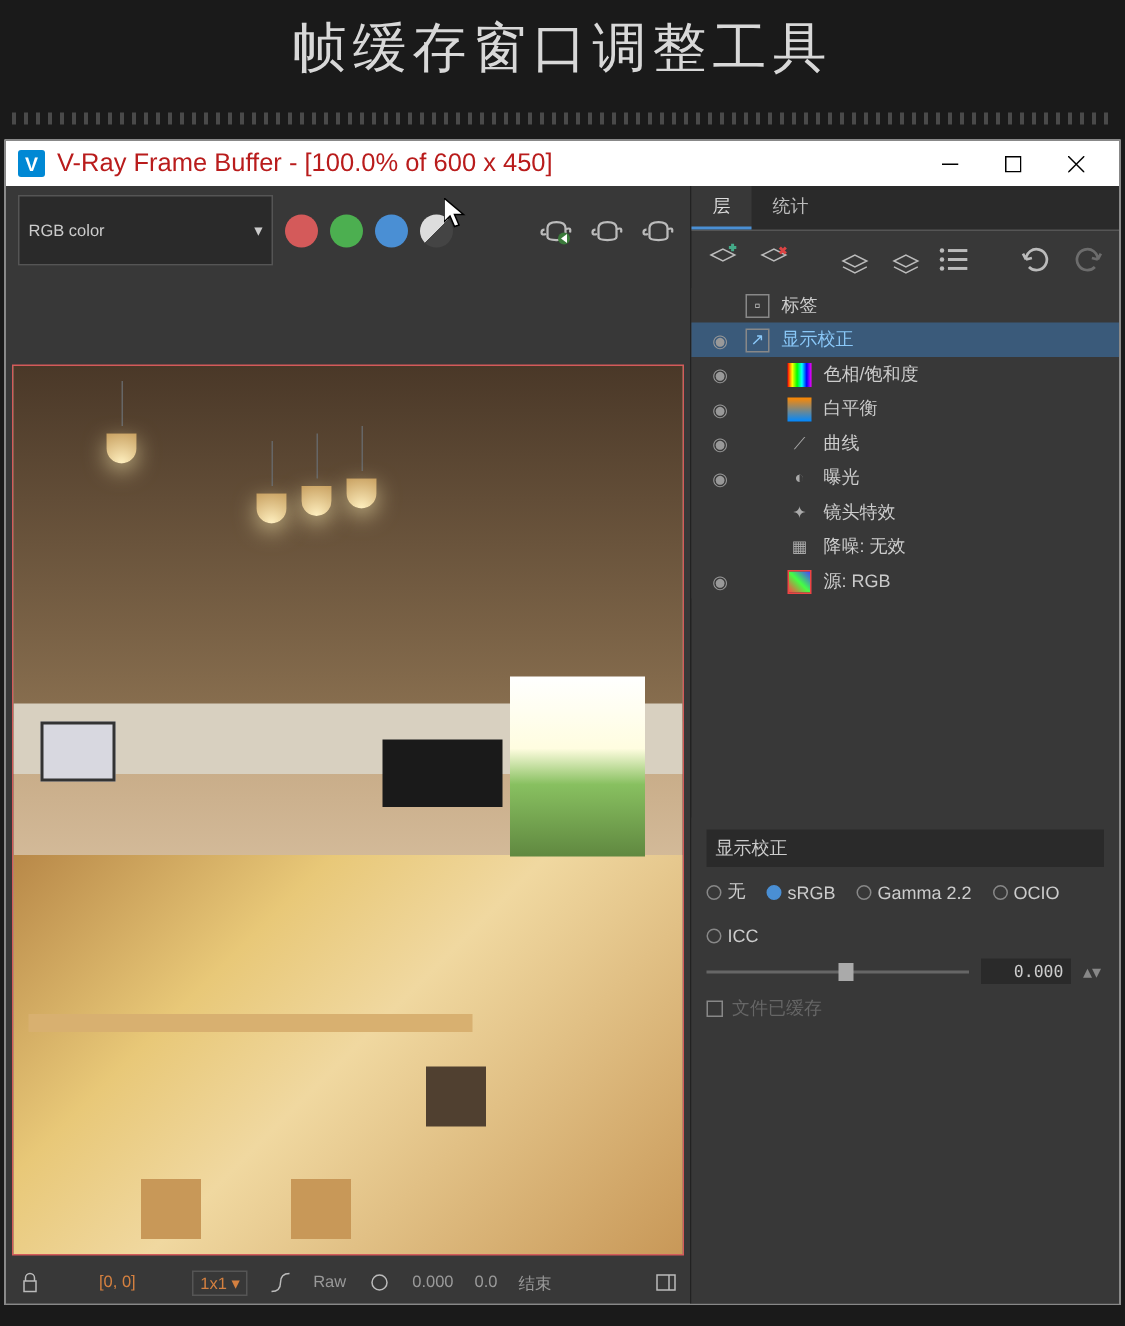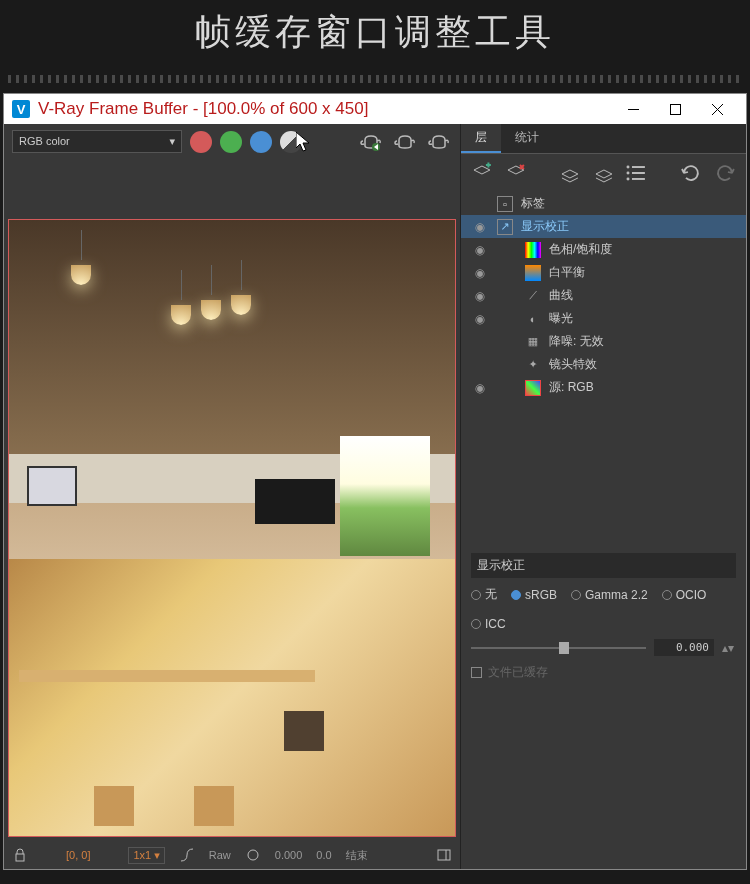--- a/index.html
+++ b/index.html
@@ -16,21 +16,21 @@
 .winbtn svg { width: 11px; height: 11px; }
 
 .app-body { display: flex; background: #383838; height: 745px; }
 .left-panel { width: 457px; display: flex; flex-direction: column; }
 .right-panel { width: 286px; background: #383838; border-left: 1px solid #222; display: flex; flex-direction: column; }
 
 .menubar { display: flex; background: #383838; padding: 4px 8px; gap: 16px; }
 .menuitem { color: #d0d0d0; font-size: 12px; cursor: pointer; }
 
 .toolbar { display: flex; align-items: center; background: #383838; padding: 6px 8px; gap: 8px; }
-.dropdown { background: #2a2a2a; color: #ccc; font-size: 11px; padding: 4px 6px; width: 170px; border: 1px solid #555; font-family: monospace; display: flex; justify-content: space-between; }
+.dropdown { background: #2a2a2a; color: #ccc; font-size: 11px; padding: 16px 6px; width: 170px; border: 1px solid #555; font-family: monospace; display: flex; justify-content: space-between; align-items: center; }
 .colordot { width: 22px; height: 22px; border-radius: 50%; cursor: pointer; }
 .c-red { background: #d45a5a; } .c-green { background: #4caf50; } .c-blue { background: #4a8fd4; }
 .c-half { background: linear-gradient(135deg, #ddd 50%, #444 50%); }
 .toolbar-spacer { flex: 1; }
 .teapot { width: 26px; height: 20px; color: #bbb; cursor: pointer; }
 
 .viewport { flex: 1; background: #383838; display: flex; flex-direction: column; }
 .render-area { margin: 60px 4px 4px; flex: 1; position: relative; border: 1px solid #d45a5a; }
 .render-img { width: 100%; height: 100%; position: relative; background: linear-gradient(180deg, #a08060 0%, #b89870 30%, #d8c0a0 60%, #c8a070 100%); overflow: hidden; }
 .ceiling { position: absolute; top: 0; left: 0; right: 0; height: 40%; background: linear-gradient(180deg, #4a3828 0%, #8a7050 100%); }
@@ -266,28 +266,28 @@
           </div>
         <div class="layer-row">
             <span class="eye">◉</span>
             <span class="indent"></span>
             <span class="licon li-expo"></span>
             <span>曝光</span>
           </div>
         <div class="layer-row">
             <span class="eye"></span>
             <span class="indent"></span>
+            <span class="licon li-lens"></span>
+            <span>镜头特效</span>
+          </div>
+        <div class="layer-row">
+            <span class="eye"></span>
+            <span class="indent"></span>
             <span class="licon li-noise"></span>
             <span>降噪: 无效</span>
-          </div>
-        <div class="layer-row">
-            <span class="eye"></span>
-            <span class="indent"></span>
-            <span class="licon li-lens"></span>
-            <span>镜头特效</span>
           </div>
         <div class="layer-row">
             <span class="eye">◉</span>
             <span class="indent"></span>
             <span class="licon li-src" style="background:linear-gradient(45deg,#f44,#4f4,#44f);"></span>
             <span>源: RGB</span>
           </div>
       </div>
 
       <div style="flex:1"></div>

